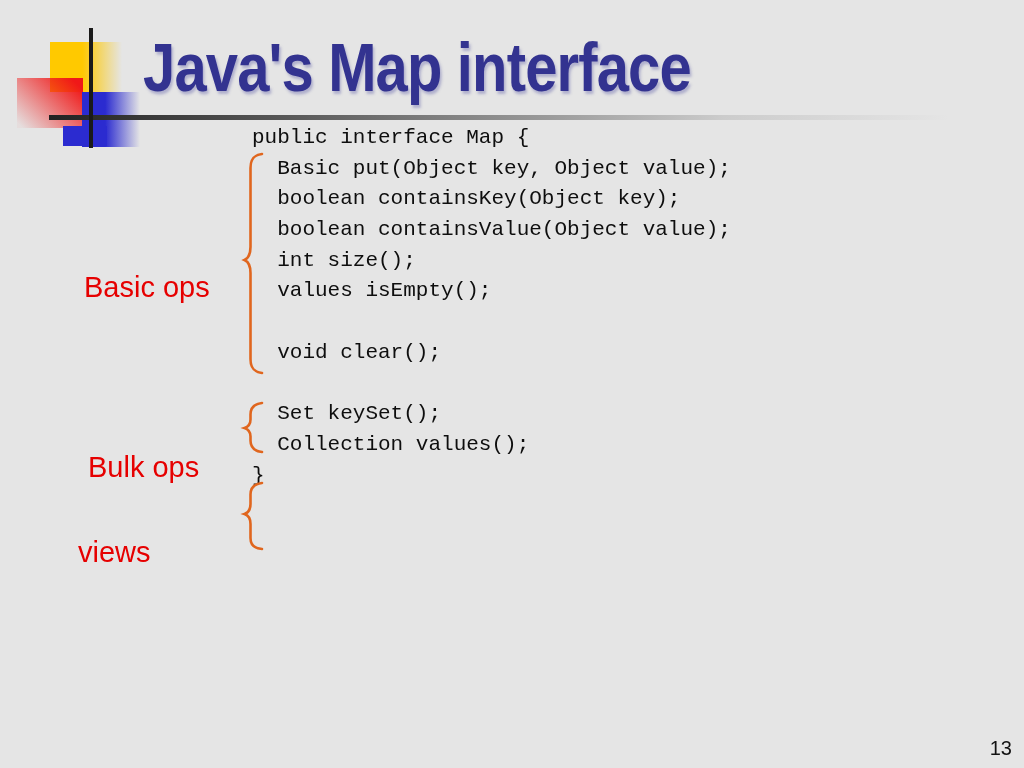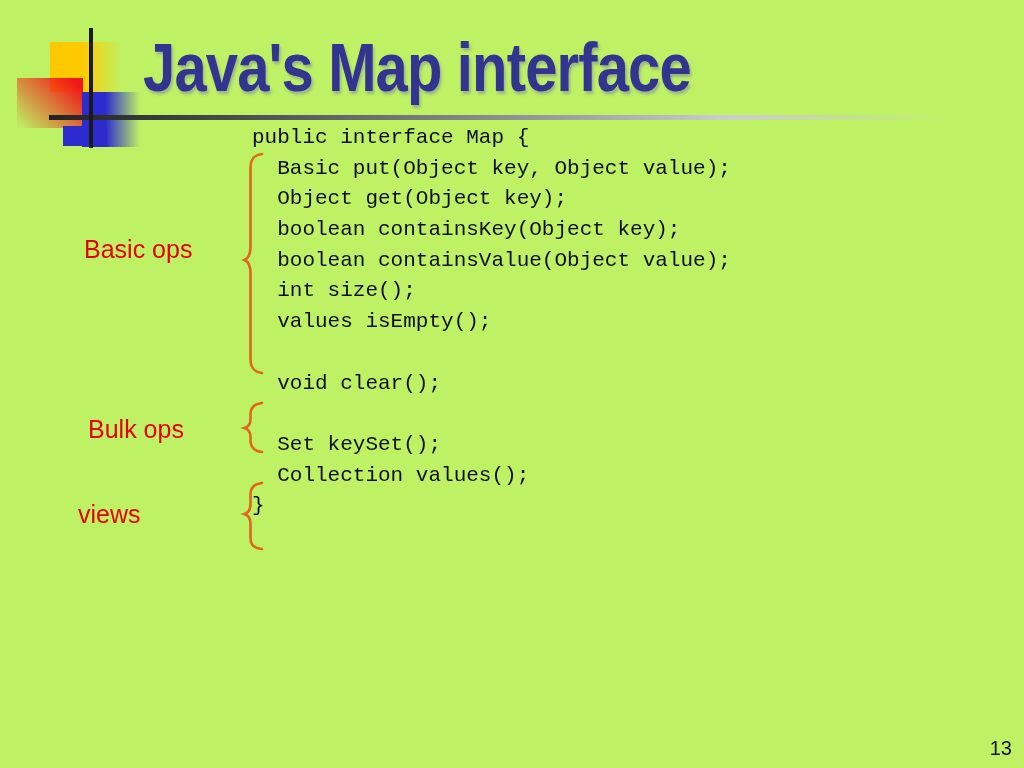--- a/index.html
+++ b/index.html
@@ -1,17 +1,17 @@
 <!DOCTYPE html>
 <html style="--title-color: #333390; --label-color: #E60000; --brace-color: #E0661E; --code-color: #0E0E0E; --decor-yellow: #FFC900; --decor-red: #F01818; --decor-blue: #2B2BD0; --line-color: #1A1A1A;"><head>
 <meta charset="utf-8">
 <style>
   html,body{margin:0;padding:0;background:#fff;}
   .slide{
-    position:relative;width:1024px;height:768px;background:#bef264;
+    position:relative;width:1024px;height:768px;background:#e5e5e5;
     overflow:hidden;font-family:"Liberation Sans",sans-serif;
   }
   
   .decor-yellow{position:absolute;left:50px;top:42px;width:72px;height:50px;
     background:linear-gradient(to right, var(--decor-yellow) 45%, rgba(255,201,0,0) 100%);}
   .decor-red{position:absolute;left:17px;top:78px;width:66px;height:50px;
     background:linear-gradient(225deg, var(--decor-red) 10%, rgba(240,24,24,0.04) 95%);}
   .decor-blue{position:absolute;left:82px;top:92px;width:58px;height:55px;
     background:linear-gradient(to right, var(--decor-blue) 40%, rgba(43,43,208,0) 100%);}
   .decor-blue-tab{position:absolute;left:63px;top:126px;width:44px;height:20px;
@@ -28,21 +28,21 @@
     text-shadow:2px 3px 3px rgba(110,110,175,0.45);
   }
   
   .code-block{position:absolute;left:252px;top:123px;}
   .code-line{
     height:30.7px;line-height:30.7px;white-space:pre;
     font-family:"Liberation Mono",monospace;font-size:21px;
     color:var(--code-color);
   }
   
-  .red-label{position:absolute;font-size:25px;line-height:35px;color:var(--label-color);}
+  .red-label{position:absolute;font-size:29px;line-height:35px;color:var(--label-color);margin-top:38px;}
   #label-basic{left:84px;top:232px;}
   #label-bulk{left:88px;top:412px;}
   #label-collection{left:78px;top:497px;}
   
   .braces{position:absolute;left:0;top:0;pointer-events:none;}
   .brace{stroke:var(--brace-color);stroke-width:2.6;fill:none;stroke-linecap:round;}
   
   .page-number{position:absolute;right:12px;top:737px;font-size:20px;color:#121212;}
 </style>
 </head>
@@ -55,21 +55,20 @@
   <div class="decor-blue"></div>
   <div class="decor-blue-tab"></div>
   <div class="decor-rule"></div>
   <div class="decor-vline"></div>
 
   <div class="title">Java's Map interface</div>
 
   <div class="code-block">
     <div class="code-line">public interface Map {</div>
     <div class="code-line">  Basic put(Object key, Object value);</div>
-    <div class="code-line">  Object get(Object key);</div>
     <div class="code-line">  boolean containsKey(Object key);</div>
     <div class="code-line">  boolean containsValue(Object value);</div>
     <div class="code-line">  int size();</div>
     <div class="code-line">  values isEmpty();</div>
     <div class="code-line"></div>
     <div class="code-line">  void clear();</div>
     <div class="code-line"></div>
     <div class="code-line">  Set keySet();</div>
     <div class="code-line">  Collection values();</div>
     <div class="code-line">}</div>

